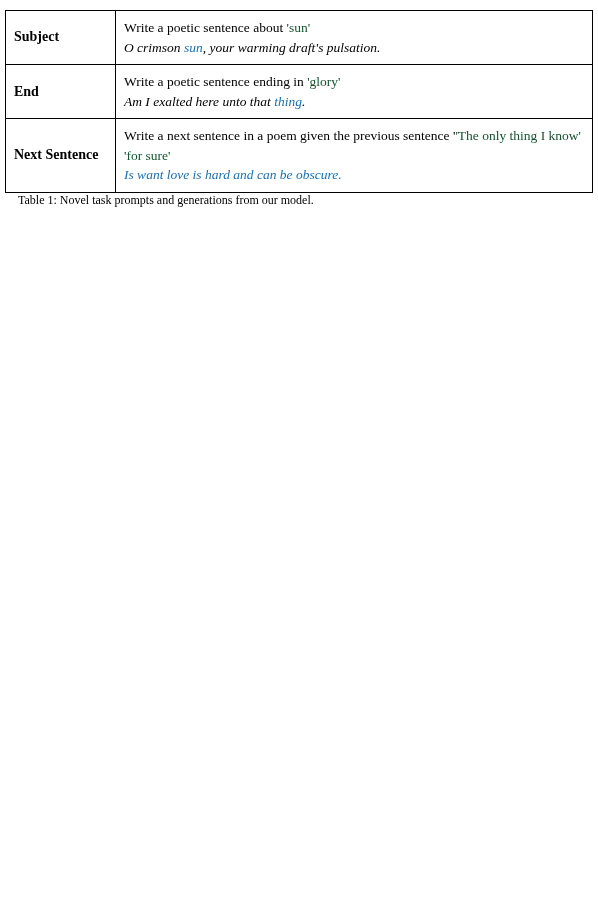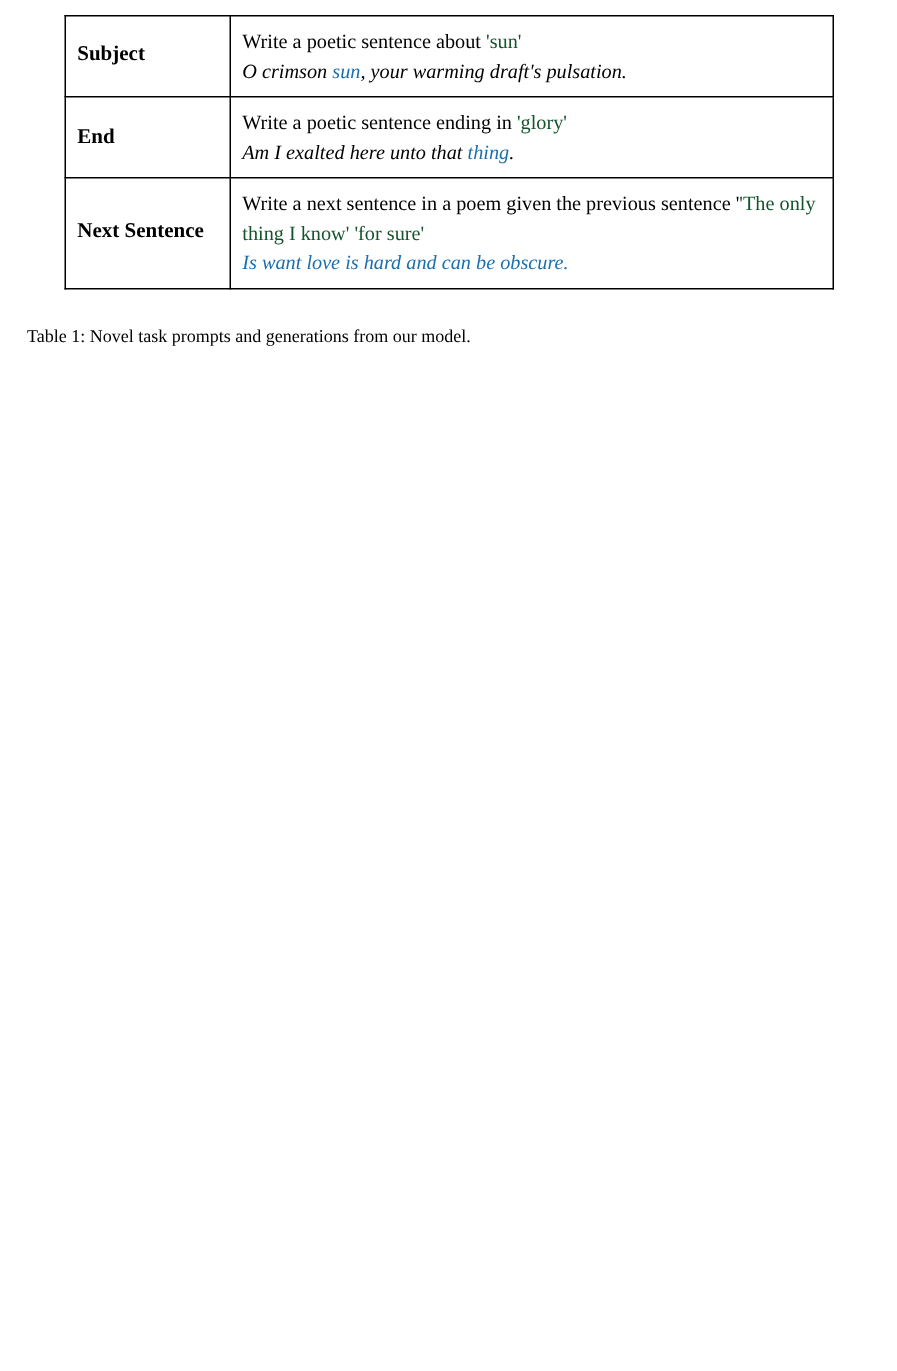--- a/index.html
+++ b/index.html
@@ -8,21 +8,21 @@
       font-family: 'Times New Roman', Times, serif;
       font-size: 14px;
       display: flex;
       flex-direction: column;
       align-items: center;
       padding: 10px;
       width: 598px;
     }
     table {
       border-collapse: collapse;
-      width: 513px;
+      width: 588px;
       border: 1.5px solid #000;
     }
     td {
       border: 1.5px solid #000;
       vertical-align: middle;
       padding: 7px 8px;
       line-height: 1.45;
     }
     .label-cell {
       width: 110px;
@@ -39,21 +39,21 @@
       color: #000;
     }
     .response-line {
       font-style: italic;
       color: #000;
     }
     .green { color: #14532d; }
     .blue { color: #1a6faf; text-align: right; }
     .caption {
       font-size: 12px;
-      margin-top: 24px;
+      margin-top: 0;
       color: #000;
       align-self: flex-start;
       padding-left: 8px;
       font-family: Liberation Serif, serif;
     }
   </style>
 </head>
 <body>
 
 <table>

